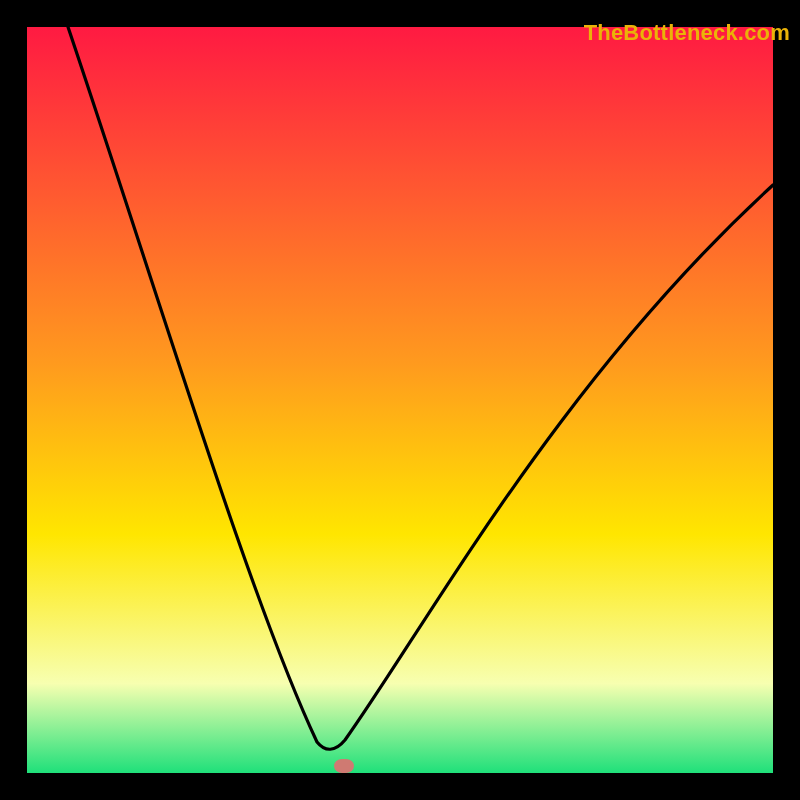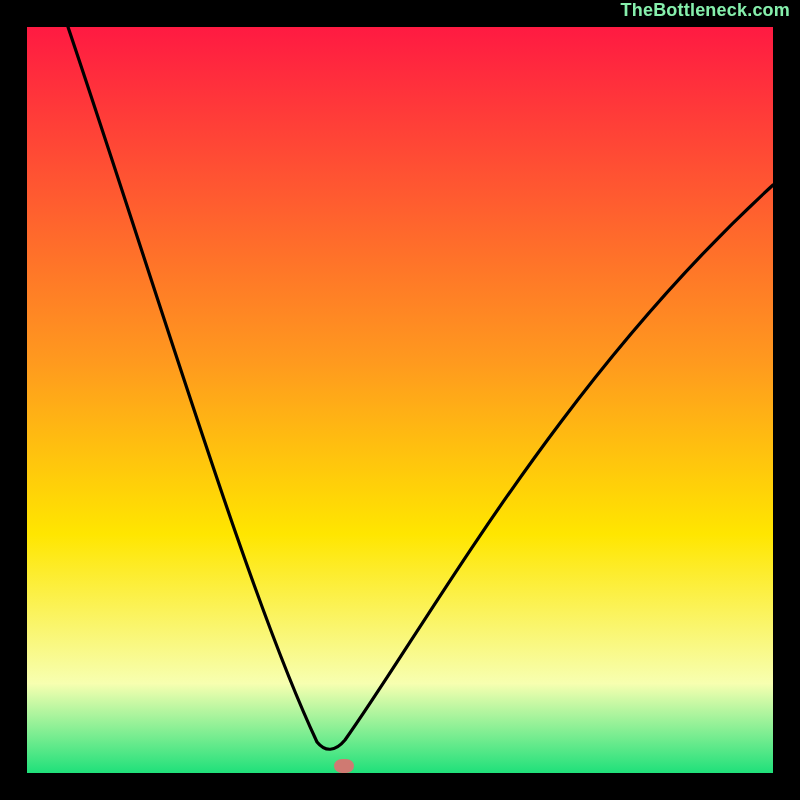--- a/index.html
+++ b/index.html
@@ -20,24 +20,24 @@
   .plot {
     position: absolute;
     left: 27px;
     top: 27px;
     width: 746px;
     height: 746px;
     
   }
   .watermark {
     position: absolute;
-    top: 0;
+    top: 20px;
     right: 10px;
-    color: #86efac;
-    font-size: 18px;
+    color: #eab308;
+    font-size: 22px;
     font-weight: 600;
     letter-spacing: 0.2px;
   }
   svg {
     position: absolute;
     left: 0;
     top: 0;
   }
   .marker {
     position: absolute;

